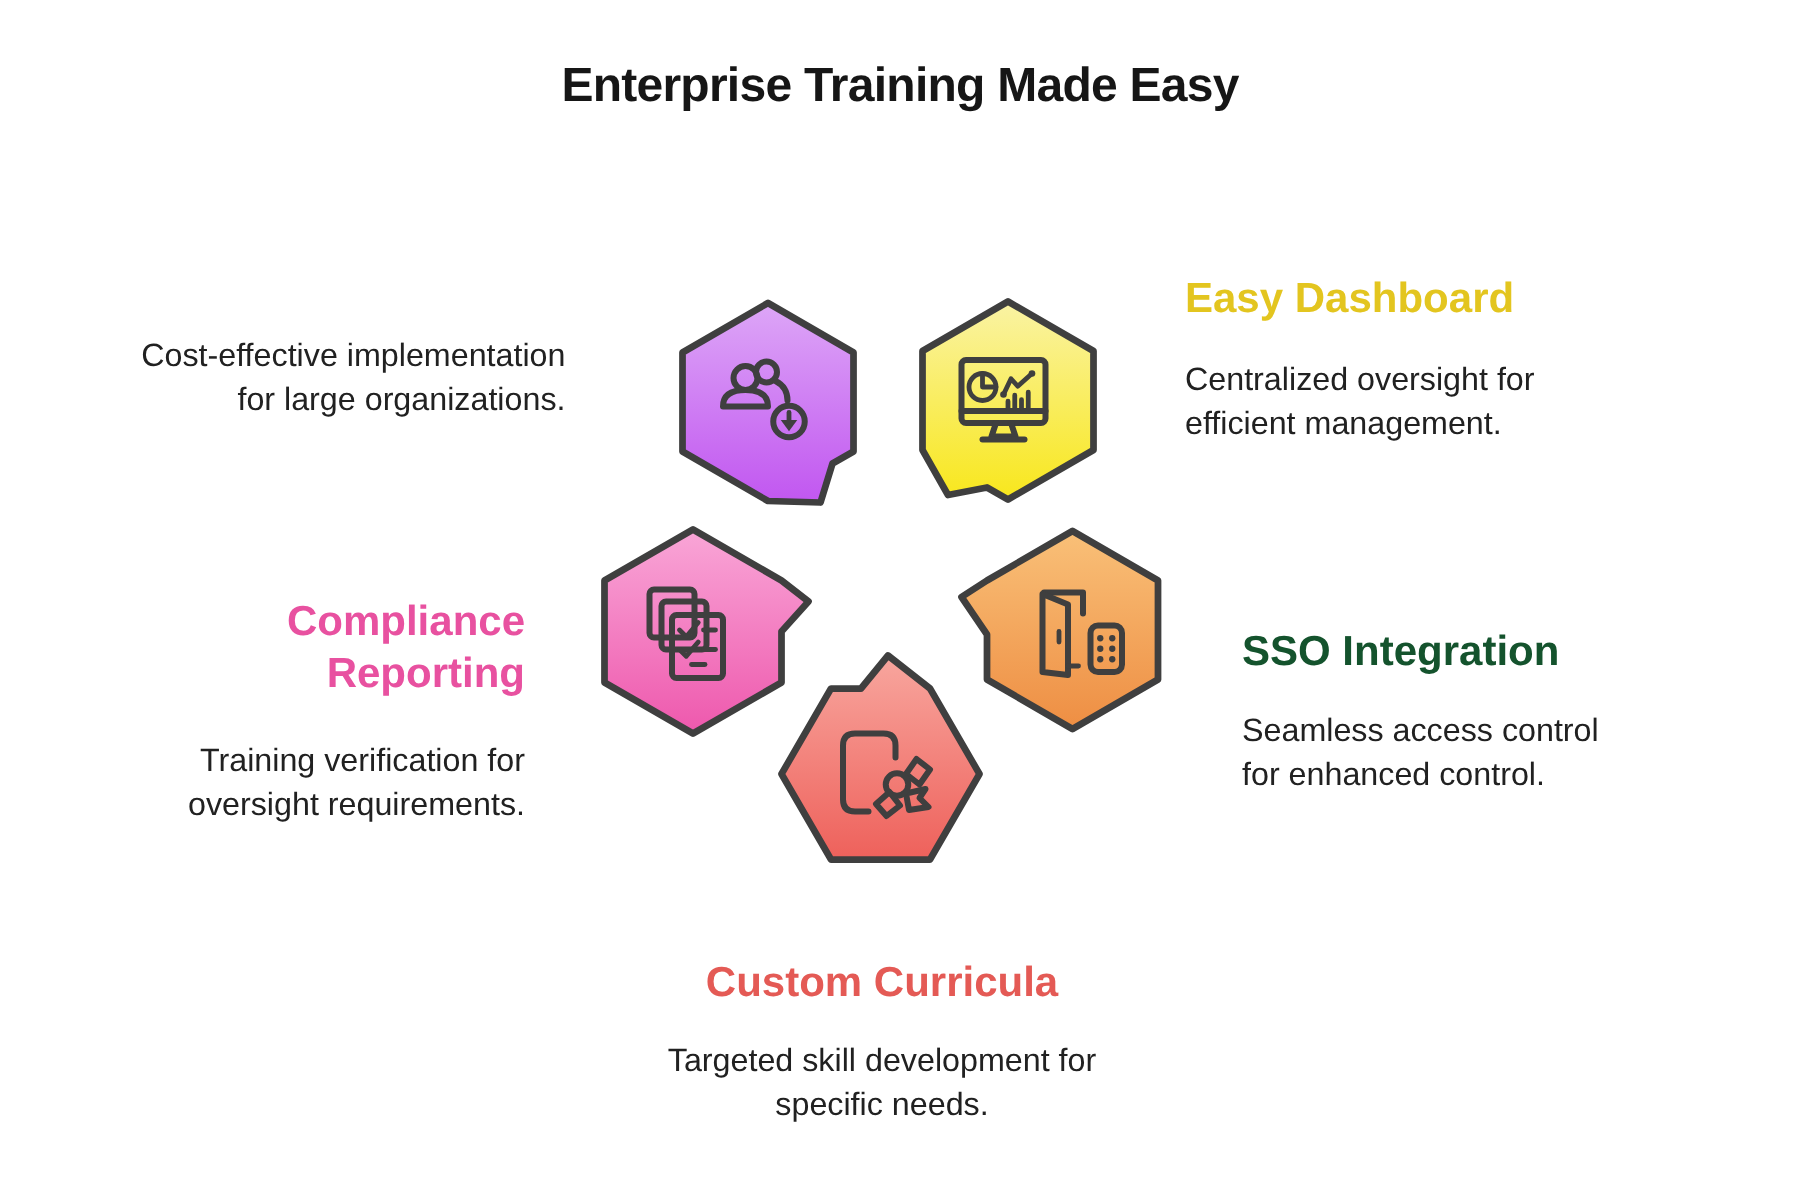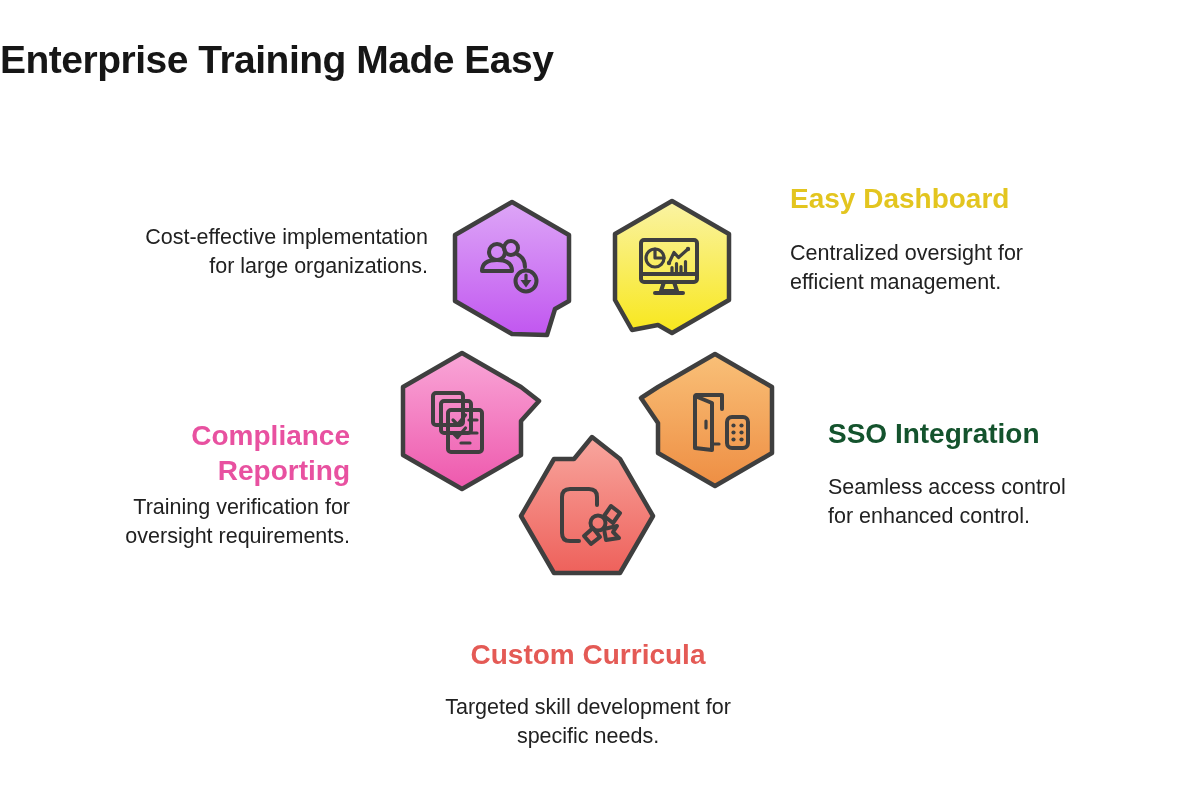--- a/index.html
+++ b/index.html
@@ -1,31 +1,31 @@
 <!DOCTYPE html>
 <html style="--stroke: #3f3f3f; --text: #212121;"><head>
 <meta charset="utf-8">
 <style>
   html,body{margin:0;padding:0;}
   body{background:#ffffff;font-family:"Liberation Sans","DejaVu Sans",sans-serif;}
   .canvas{position:relative;width:1200px;height:792px;background:#ffffff;overflow:hidden;}
-  .title{position:absolute;left:0;right:0;top:38px;margin:0;text-align:left;
-         font-size:39px;font-weight:700;letter-spacing:-0.5px;color:#161616;}
+  .title{position:absolute;left:0;right:0;top:38px;margin:0;text-align:center;
+         font-size:32px;font-weight:700;letter-spacing:-0.5px;color:#161616;}
   .badges{position:absolute;left:0;top:0;width:1200px;height:792px;}
   .hex{stroke:var(--stroke);stroke-width:4.5;stroke-linejoin:round;}
   .ic{stroke:var(--stroke);stroke-width:4;fill:none;stroke-linecap:round;stroke-linejoin:round;}
   .ic-thin{stroke:var(--stroke);stroke-width:3.2;fill:none;stroke-linecap:round;stroke-linejoin:round;}
   .ic-fill{fill:var(--stroke);stroke:none;}
   .label{position:absolute;font-size:28px;font-weight:700;line-height:35px;}
   .desc{position:absolute;font-size:21.5px;line-height:29px;color:var(--text);}
   .t-right{text-align:right;}
   .t-left{text-align:left;}
   .t-center{text-align:center;margin-top:13px;}
   .pos-bulk-label{right:810px;top:160px;width:320px;}
-  .pos-bulk-desc{right:772px;top:223px;width:292px;}
+  .pos-bulk-desc{right:823px;top:223px;width:292px;}
   .pos-admin-label{left:790px;top:181px;width:330px;}
   .pos-admin-desc{left:790px;top:239px;width:280px;}
   .pos-comp-label{right:850px;top:396px;width:230px;}
   .pos-comp-desc{right:850px;top:493px;width:292px;}
   .pos-sso-label{left:828px;top:416px;width:300px;}
   .pos-sso-desc{left:828px;top:473px;width:262px;}
   .pos-custom-label{left:438px;top:624px;width:300px;}
   .pos-custom-desc{left:440px;top:680px;width:296px;}
 </style>
 </head>
@@ -129,21 +129,21 @@
         <circle class="ic" cx="598" cy="523" r="7.5" fill="url(#grad-4)"></circle>
       </g>
     </g>
   </svg>
 
   <div class="desc t-right pos-bulk-desc">Cost-effective implementation for large organizations.</div>
 
   <div class="label t-left pos-admin-label accent-1" style="color: rgb(227, 197, 31);">Easy Dashboard</div>
   <div class="desc t-left pos-admin-desc">Centralized oversight for efficient management.</div>
 
-  <div class="label t-right pos-comp-label accent-2" style="color: rgb(232, 81, 160); margin-top: 22px;">Compliance Reporting</div>
+  <div class="label t-right pos-comp-label accent-2" style="color: rgb(232, 81, 160);">Compliance Reporting</div>
   <div class="desc t-right pos-comp-desc">Training verification for oversight requirements.</div>
 
   <div class="label t-left pos-sso-label accent-3" style="color: #14532d;">SSO Integration</div>
   <div class="desc t-left pos-sso-desc">Seamless access control for enhanced control.</div>
 
   <div class="label t-center pos-custom-label accent-4" style="color: rgb(228, 90, 85);">Custom Curricula</div>
   <div class="desc t-center pos-custom-desc">Targeted skill development for specific needs.</div>
 
 </div>
 

